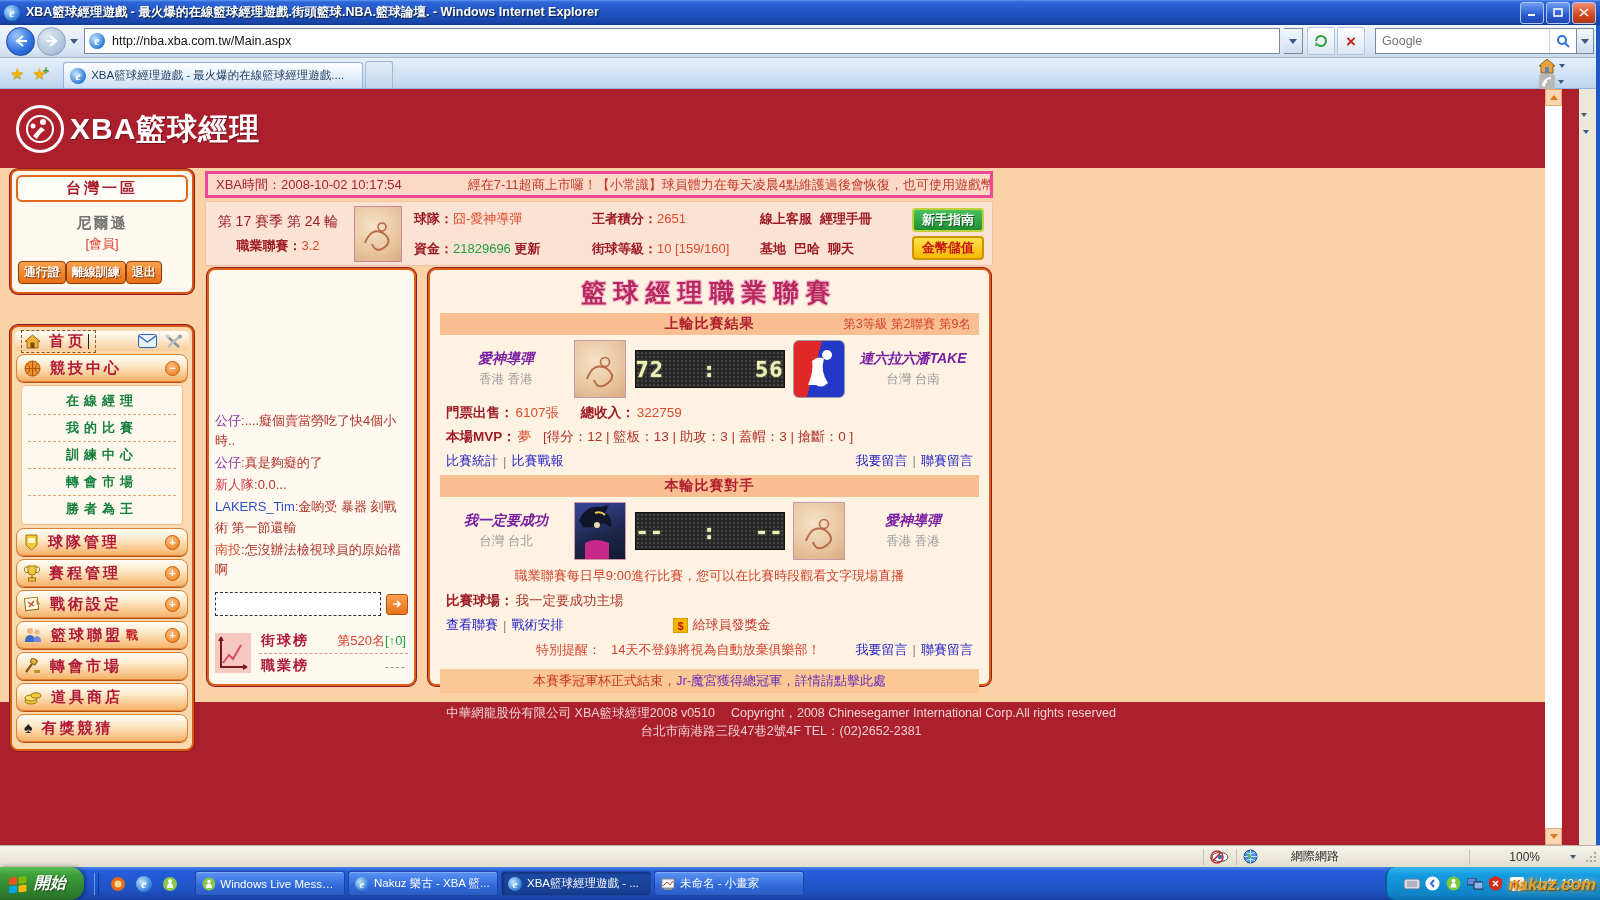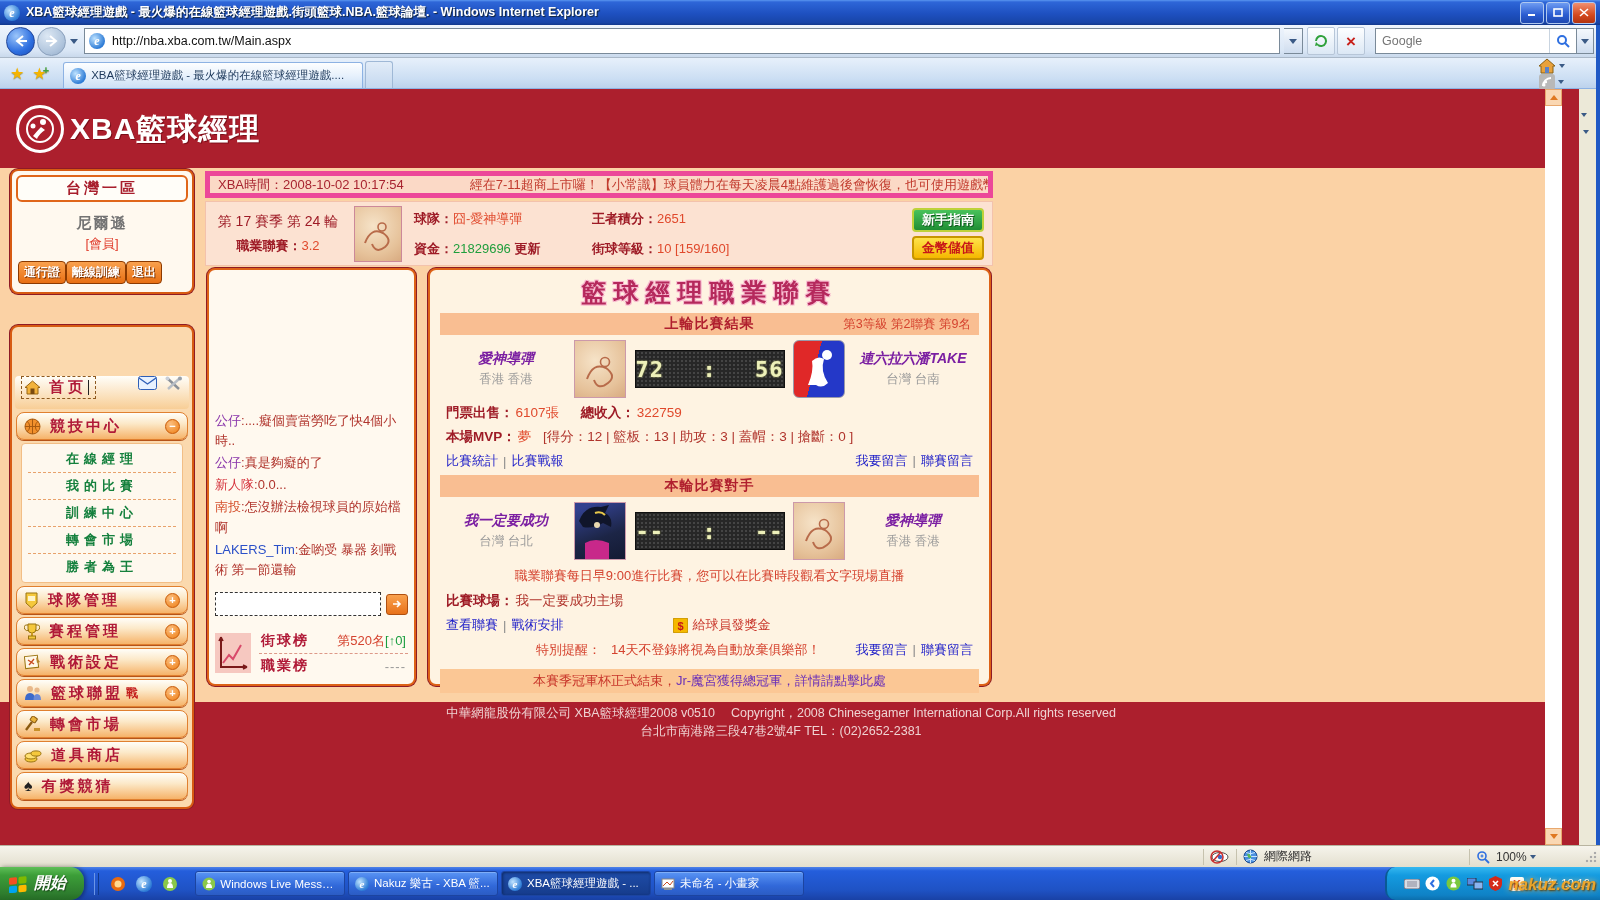--- a/index.html
+++ b/index.html
@@ -79,38 +79,38 @@
   .panel1{border:2px solid #D75B12;border-radius:8px;background:#FFF9EF;box-shadow:0 0 0 1px #8E1B26;padding:4px;box-sizing:border-box;}
   .region-hdr{border:2px solid #E0661A;border-radius:6px;background:#FFFDF8;color:#A81E2C;font-weight:bold;font-size:15px;
     letter-spacing:3px;text-align:center;padding:2px 0;}
   .user-name{color:#737373;font-size:15px;font-weight:bold;text-align:center;margin-top:12px;letter-spacing:2px;}
   .member-tag{color:#E03A2A;font-size:13px;text-align:center;margin-top:2px;}
   .user-btns{display:flex;padding:8px 2px 4px 2px;}
   .obtn{background:linear-gradient(180deg,#F9A14E,#E86F12);border:1px solid #8C3A00;border-radius:4px;color:#fff;
     font-size:12px;font-weight:bold;padding:2px 5px;text-shadow:1px 1px 0 #7A3000;}
   .menu-gap{height:31px;}
   .panel2{border:2px solid #D75B12;border-radius:8px;background:#FBD9AE;box-shadow:0 0 0 1px #8E1B26;padding:4px 3px;box-sizing:border-box;}
-  .home-row{display:flex;align-items:flex-start;height:33px;background:linear-gradient(180deg,#FFFEF9,#F8CE96);border-radius:4px;margin-bottom:3px;padding:0 6px;margin-top:45px;}
+  .home-row{display:flex;align-items:center;height:20px;background:linear-gradient(180deg,#FFFEF9,#F8CE96);border-radius:4px;margin-bottom:3px;padding:0 6px;}
   .home-focus{display:flex;align-items:center;border:1px dashed #8E5A20;padding:1px 6px 1px 2px;}
   .home-label{color:#B01937;font-weight:bold;font-size:15px;letter-spacing:4px;margin-left:8px;}
   .caret-bar{width:1px;height:15px;background:#222;margin-left:1px;}
   .home-row .spacer{flex:1;}
   .menu-btn{display:flex;align-items:center;height:26px;margin:3px 1px;border:1px solid #E08030;border-radius:8px;
     background:linear-gradient(180deg,#FFFEF9 0%,#FCE9C9 40%,#F6B369 100%);box-shadow:0 1px 0 #B5541A;padding:0 7px;}
   .menu-btn .mi-label{color:#B01937;font-weight:bold;font-size:15px;letter-spacing:3px;margin-left:9px;}
   .menu-btn .badge{color:#C21A1A;font-size:12px;font-weight:bold;margin-left:3px;}
   .toggle{margin-left:auto;width:13px;height:13px;border-radius:50%;background:radial-gradient(circle at 35% 30%,#FBBE7E,#EE7E14);
     color:#fff;font-weight:bold;font-size:11px;line-height:13px;text-align:center;border:1px solid #C85A08;}
   .submenu{background:#FEF8EE;border:1px solid #F2BE86;border-radius:4px;margin:0 6px 3px 6px;padding:2px 6px;}
   .submenu .smi{display:block;text-align:center;color:#15803d;font-weight:bold;font-size:13px;letter-spacing:5px;
     padding:4px 0;border-bottom:1px dashed #E8A26B;}
   .submenu .smi:last-child{border-bottom:none;}
 
   
-  #topbar{position:absolute;left:205px;top:82px;width:788px;height:27px;background:#FBD9C6;border:5px solid #ec4899;
+  #topbar{position:absolute;left:205px;top:82px;width:788px;height:27px;background:#FBD9C6;border:3px solid #ec4899;
     box-sizing:border-box;display:flex;align-items:center;overflow:hidden;white-space:nowrap;}
   #topbar .time{color:#A82430;font-size:13px;margin-left:8px;}
   #topbar .marquee{color:#C23B2E;font-size:13px;margin-left:66px;overflow:hidden;}
 
   #inforow{position:absolute;left:205px;top:112px;width:788px;height:65px;background:#FCE2D2;border:1px solid #F3C2AC;
     box-sizing:border-box;display:flex;align-items:center;padding:0 8px;}
   .info-col1{width:128px;text-align:center;}
   .season{color:#9E1B26;font-weight:normal;font-size:14px;}
   .league-line{margin-top:6px;font-size:13px;}
   .lab{color:#9E1B26;font-weight:bold;}
@@ -192,21 +192,21 @@
   
   .footer-line{position:absolute;left:0;width:1562px;text-align:center;color:#EFD2D2;font-size:12.5px;}
   #footer1{top:616px;}
   #footer2{top:634px;}
 
   
   #statusbar{position:absolute;top:845px;left:0;width:1600px;height:22px;
     background:linear-gradient(180deg,#F6F4EC,#E3DFCE);border-top:1px solid #B8B4A0;display:flex;align-items:center;box-sizing:border-box;}
   .sb-fill{flex:1;}
   .sb-sep{width:1px;height:16px;background:#C6C2AE;margin:0 6px;}
-  .sb-item{display:flex;align-items:center;font-size:12px;color:#333;}
+  .sb-item{display:flex;align-items:center;font-size:12px;color:#333;gap:27px;}
   .sb-zone{width:220px;}
   .sb-zoom{width:100px;}
   .sb-zone .txt,.sb-zoom .txt{margin-left:6px;}
   .grip{width:14px;height:14px;margin:0 2px 0 8px;
     background:radial-gradient(circle at 3px 11px,#AAA 1.3px,transparent 1.6px),radial-gradient(circle at 7px 7px,#AAA 1.3px,transparent 1.6px),radial-gradient(circle at 11px 3px,#AAA 1.3px,transparent 1.6px),radial-gradient(circle at 7px 11px,#AAA 1.3px,transparent 1.6px),radial-gradient(circle at 11px 7px,#AAA 1.3px,transparent 1.6px),radial-gradient(circle at 11px 11px,#AAA 1.3px,transparent 1.6px);}
 
   
   #taskbar{position:absolute;top:867px;left:0;width:1600px;height:33px;
     background:linear-gradient(180deg,#4E82E8 0%,#245EDC 12%,#1F52C4 70%,#1941A5 100%);display:flex;align-items:center;}
   #startbtn{height:33px;display:flex;align-items:center;padding:0 18px 0 8px;border-radius:0 14px 14px 0;
@@ -495,34 +495,38 @@
           </svg>
       </div>
       <div class="info-col">
         <span class="row"><span class="lab">球隊：</span><span class="val-red">囧-愛神導彈</span></span>
         <span class="row"><span class="lab">資金：</span><span class="val-green">21829696</span> <span class="lab">更新</span></span>
       </div>
       <div class="info-col" style="width:168px;">
         <span class="row"><span class="lab">王者積分：</span><span class="val-red">2651</span></span>
         <span class="row"><span class="lab">街球等級：</span><span class="val-red">10 [159/160]</span></span>
       </div>
+      <div class="info-links">
+        <span class="row"><span class="dlink">線上客服</span><span class="dlink">經理手冊</span></span>
+        <span class="row"><span class="dlink">基地</span><span class="dlink">巴哈</span><span class="dlink">聊天</span></span>
+      </div>
       <div class="info-btns">
         <span class="btn-guide">新手指南</span>
         <span class="btn-topup">金幣儲值</span>
       </div>
     </div>
 
     <div id="chatpanel">
       <div class="chat-space"></div>
       <div class="chat-msgs">
         <div class="m"><span class="mn-purple">公仔</span><span class="mt">:</span><span class="mt">....癡個賣當勞吃了快4個小時..</span></div>
         <div class="m"><span class="mn-purple">公仔</span><span class="mt">:</span><span class="mt">真是夠癡的了</span></div>
         <div class="m"><span class="mn-red">新人隊</span><span class="mt">:</span><span class="mt">0.0...</span></div>
+        <div class="m"><span class="mn-blue">LAKERS_Tim</span><span class="mt">:</span><span class="mt">金喲受 暴器 刻戰術 第一節還輸</span></div>
         <div class="m"><span class="mn-orange">南投</span><span class="mt">:</span><span class="mt">怎沒辦法檢視球員的原始檔啊</span></div>
-        <div class="m"><span class="mn-blue">LAKERS_Tim</span><span class="mt">:</span><span class="mt">金喲受 暴器 刻戰術 第一節還輸</span></div>
       </div>
       <div class="chat-input-row">
         <span class="chat-input"></span>
         <span class="send-btn">
             <svg width="10" height="10">
               <path d="M1 5 H8 M5 2 L8 5 L5 8" stroke="#fff" stroke-width="1.6" fill="none"></path>
             </svg>
           </span>
       </div>
       <div class="rank-box">

